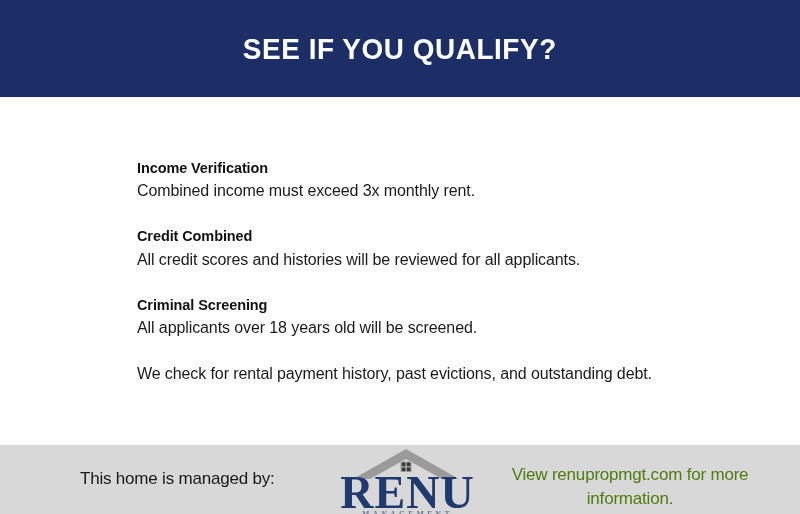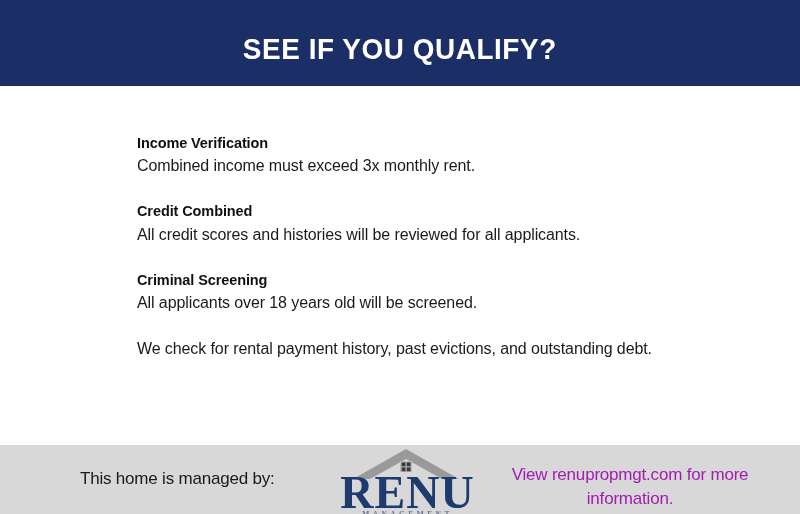--- a/index.html
+++ b/index.html
@@ -27,21 +27,21 @@
     font-size:30px;
     font-weight:bold;
     letter-spacing:0.6px;
     font-family:"Liberation Sans", sans-serif;
     transform:scaleX(0.93);
     white-space:nowrap;
   }
 
   
   .body-area {
-    position:absolute; left:0; top:86px;
+    position:absolute; left:0; top:111px;
     width:800px; height:348px;
     background:#ffffff;
     text-decoration:underline;
   }
   .req-list {
     position:absolute;
     left:137px; top:46px;
     width:620px;
   }
   .req-item { margin-bottom:21px; }
@@ -118,21 +118,21 @@
     line-height:1;
     white-space:nowrap;
     overflow:hidden;
   }
   .footer-view {
     position:absolute;
     left:505px; top:18px;
     width:250px;
     text-align:center;
     font-size:17px;
-    color:#a21caf;
+    color:#4d7c0f;
     line-height:1.42;
     letter-spacing:-0.2px;
   }
 </style>
 </head>
 <body>
 
 <div class="page">
 
   <div class="header">

